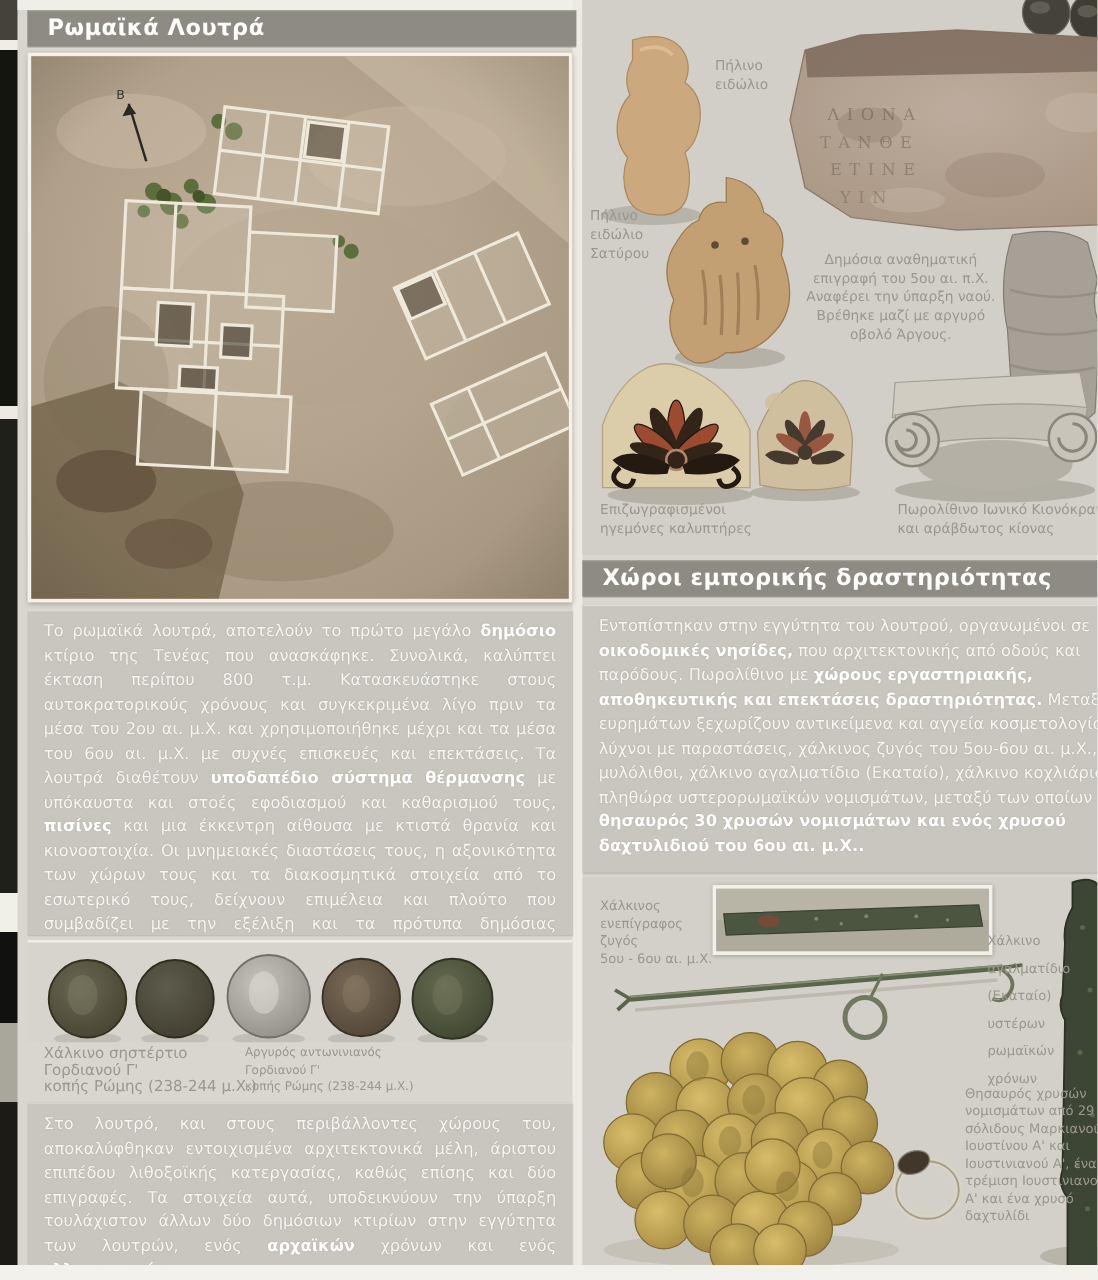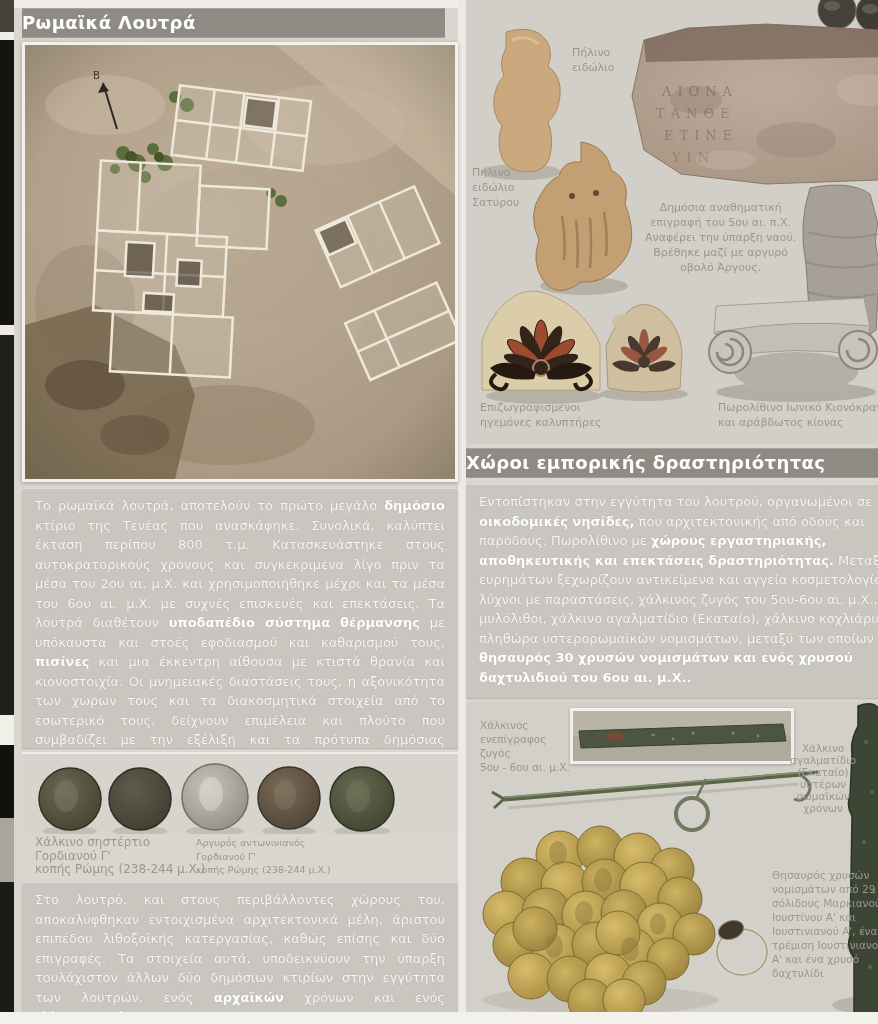--- a/index.html
+++ b/index.html
@@ -8,21 +8,21 @@
         font-family:"DejaVu Sans","Liberation Sans",sans-serif;}
   .edge-strip{position:absolute;left:0;top:0;width:14px;height:1024px;
     background:linear-gradient(#44423a 0,#44423a 3.1%,#eeede7 3.1%,#eeede7 3.9%,
       #15150f 3.9%,#15150f 31.7%,#eceae2 31.7%,#eceae2 32.7%,#20201a 32.7%,#20201a 69.8%,
       #f0efe8 69.8%,#f0efe8 72.8%,#111110 72.8%,#111110 79.9%,#a9a69b 79.9%,#a9a69b 86.1%,
       #1c1b16 86.1%,#1c1b16 98.8%,#efeee8 98.8%);}
   .top-margin{position:absolute;left:14px;top:0;width:448px;height:8px;background:#efeee8;}
   .gutter{position:absolute;left:458px;top:0;width:8px;height:1012px;background:#eceae4;}
   .bottom-margin{position:absolute;left:0;top:1012px;width:878px;height:12px;background:#f2f1ec;}
   .hdr{position:absolute;background:var(--header-bar,#8d8b84);color:#fdfdfb;font-weight:bold;
-       font-size:18px;line-height:28px;height:28px;padding-left:0;letter-spacing:.4px;
+       font-size:18px;line-height:28px;height:28px;padding-left:16px;letter-spacing:.4px;
        border-top:1px solid #a5a29a;box-shadow:0 1px 0 rgba(90,88,80,.45);}
   .para{position:absolute;background:var(--panel,#c8c6bf);color:#f7f6f2;font-size:13px;
         line-height:19.5px;text-align:justify;padding:8px 13px;overflow:hidden;
         box-shadow:inset 0 1px 0 rgba(255,255,255,.35), 0 1px 1px rgba(100,96,86,.25);
         text-shadow:0 0 1px rgba(120,116,106,.45);}
   .para .b{font-weight:bold;color:#ffffff;}
   .tline{white-space:nowrap;}
   .cap{position:absolute;font-size:10px;line-height:13.5px;color:var(--caption-text,#9b978f);
        white-space:pre;}
   .cap.big{font-size:11px;line-height:15px;}
@@ -390,21 +390,21 @@
             <circle cx="160" cy="22" r="1.6"></circle>
           <circle cx="100" cy="28" r="1.4"></circle>
             <circle cx="185" cy="25" r="1.4"></circle>
         </g>
       </svg>
     </div>
     <div class="cap" style="left:14px;top:16px;font-size:10.5px;line-height:14px;">Χάλκινος
 ενεπίγραφος
 ζυγός
 5ου - 6ου αι. μ.Χ.</div>
-    <div class="cap" style="left:324px;top:40px;font-size:10.5px;line-height:12px;text-align:center;">Χάλκινο
+    <div class="cap" style="left:324px;top:40px;font-size:10.5px;line-height:22px;">Χάλκινο
 αγαλματίδιο
 (Εκαταίο)
 υστέρων
 ρωμαϊκών
 χρόνων</div>
     <div class="cap" style="left:306px;top:166px;font-size:10.5px;line-height:14px;">Θησαυρός χρυσών
 νομισμάτων από 29
 σόλιδους Μαρκιανού,
 Ιουστίνου Α' και
 Ιουστινιανού Α', ένα

